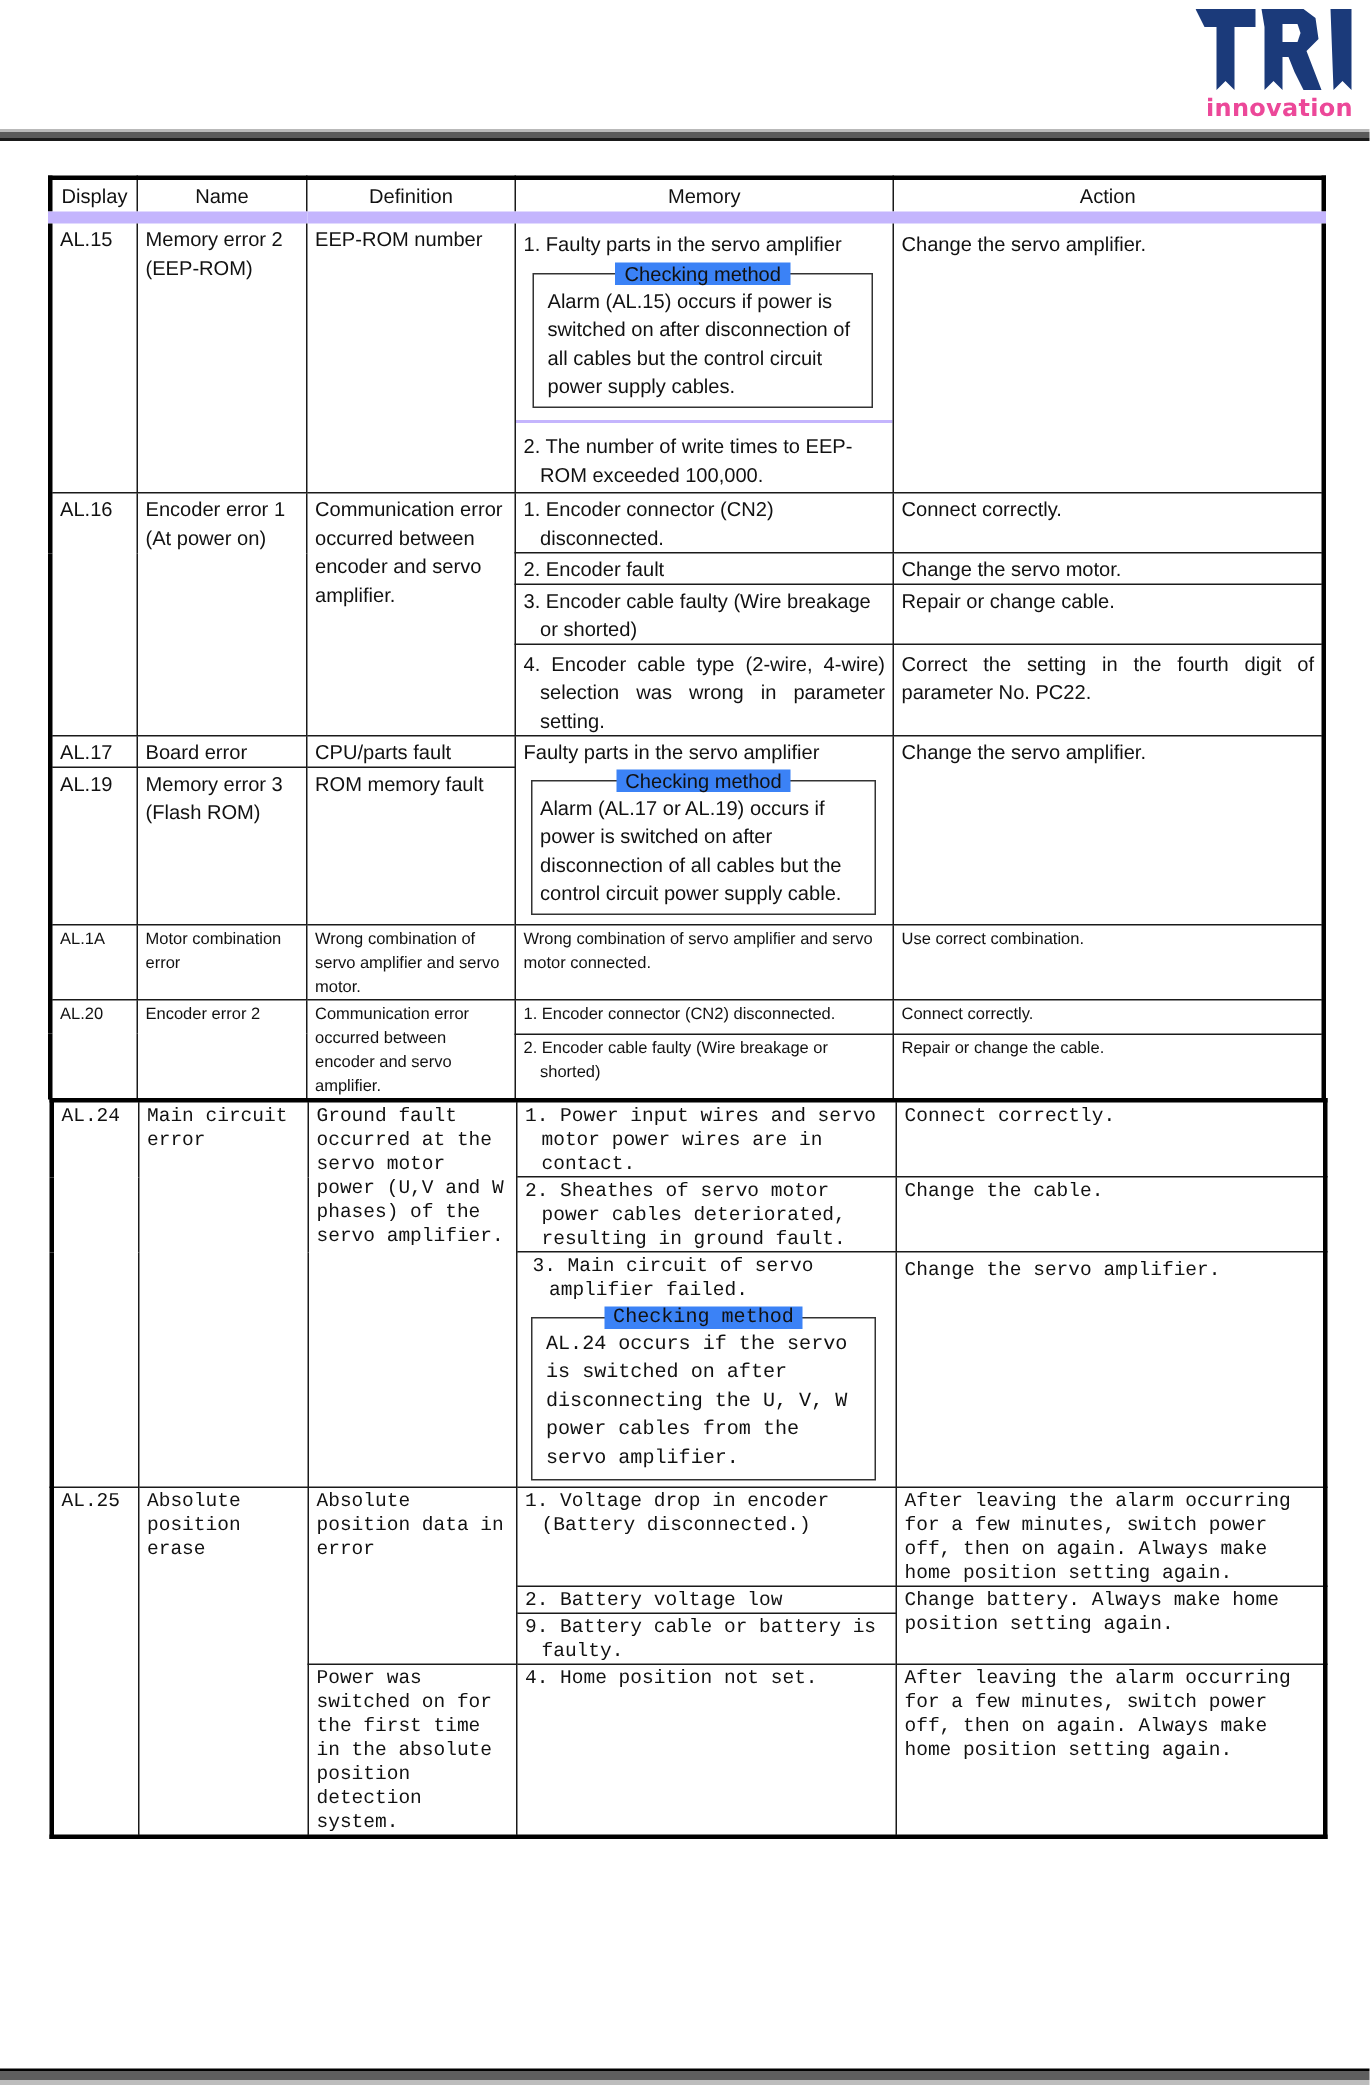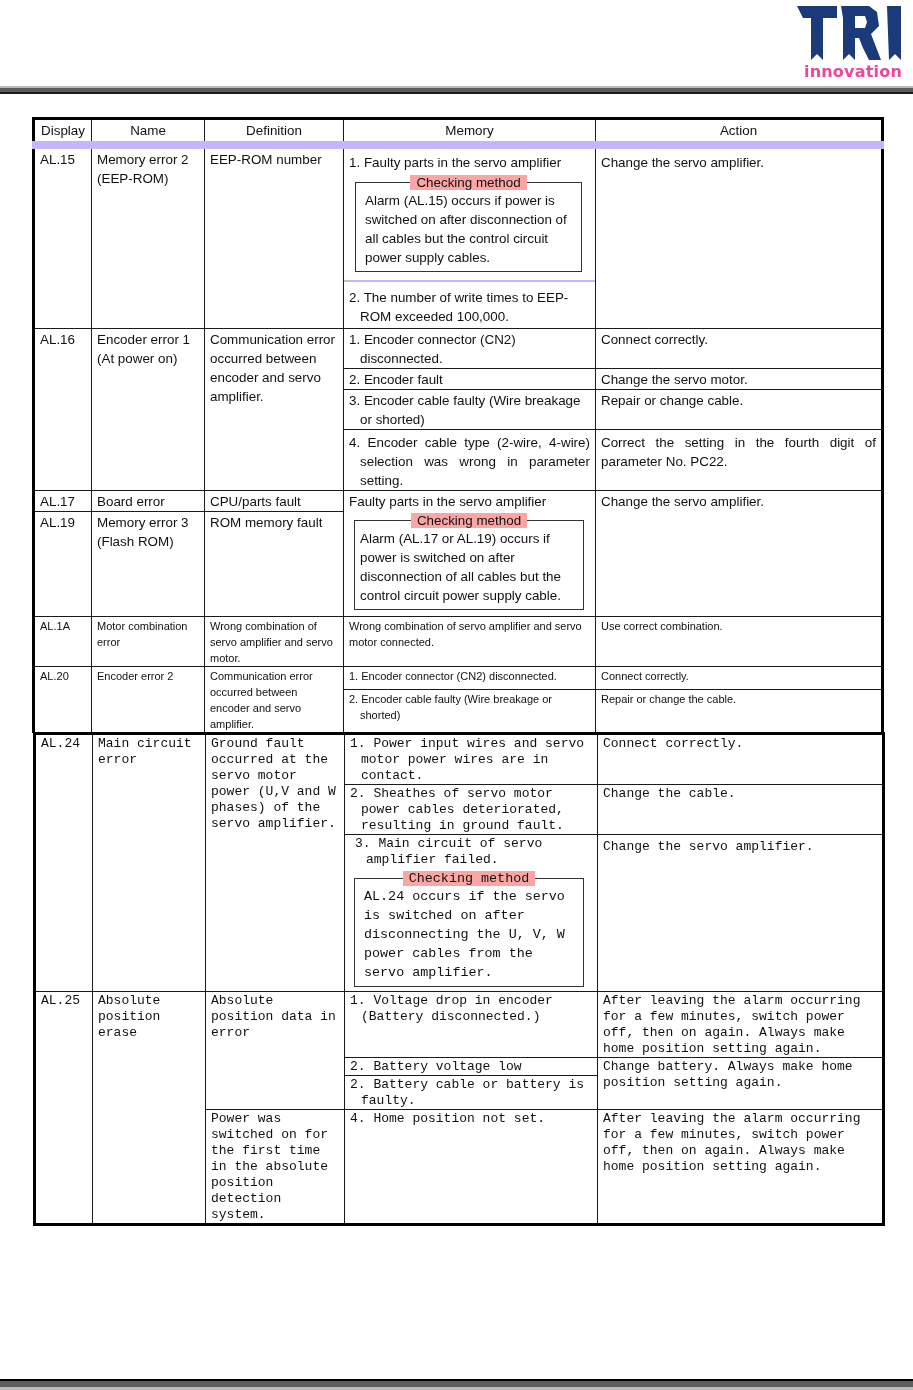--- a/index.html
+++ b/index.html
@@ -14,21 +14,21 @@
   .tbl td, .tbl th { border: 1px solid #1a1a1a; vertical-align: top; padding: 1px 5px 0 5px; }
   .tbl th { font-weight: normal; text-align: center; padding: 1px 4px; border-bottom: 8px solid #c4b5fd; }
   .t1 { left: 32px; top: 117px; width: 849px; border: 3px solid #000; border-bottom: none; }
   .t2 { left: 33px; top: 732px; width: 849px; border: 3px solid #000; font-family: Liberation Mono, monospace; }
   .t2 td { font-size: 13px; line-height: 16px; }
   .tight { line-height: 16px !important; font-size: 11px; margin-left: 32px; }
   .hang { padding-left: 16px !important; text-indent: -11px; }
   .just { text-align: justify; }
   .check { position: relative; border: 1px solid #333; margin: 10px 8px 6px 6px; padding: 8px 6px 4px 9px; text-indent: 0; }
   .check-title { position: absolute; top: -10px; left: 0; right: 0; text-align: center; }
-  .check-title span { background: #fca5a5; padding: 0 6px; }
+  .check-title span { background: #3b82f6; padding: 0 6px; }
   .check-body { display: block; }
   .sub { border-top: 2px solid #c4b5fd; margin: 0 -5px; padding: 1px 5px 0 16px; text-indent: -11px; }
 </style>
 </head>
 <body>
 
 <div class="logo">
   <svg class="logo-tri" viewBox="0 0 110 58">
     <g fill="#1b3a7a">
       <polygon points="0,2 40,2 40,14 26,14 26,56 20,50 14,56 14,14 6,14"></polygon>
@@ -173,21 +173,21 @@
       <td rowspan="4">Absolute position erase</td>
       <td rowspan="3">Absolute position data in error</td>
       <td class="hang" style="height:45px">1. Voltage drop in encoder (Battery disconnected.)</td>
       <td>After leaving the alarm occurring for a few minutes, switch power off, then on again. Always make home position setting again.</td>
     </tr>
     <tr>
       <td class="hang">2. Battery voltage low</td>
       <td rowspan="2">Change battery. Always make home position setting again.</td>
     </tr>
     <tr>
-      <td class="hang">2. Battery cable or battery is faulty.</td>
+      <td class="hang">9. Battery cable or battery is faulty.</td>
     </tr>
     <tr style="height:74px">
       <td>Power was switched on for the first time in the absolute position detection system.</td>
       <td class="hang">4. Home position not set.</td>
       <td>After leaving the alarm occurring for a few minutes, switch power off, then on again. Always make home position setting again.</td>
     </tr>
   </tbody>
 </table>
 
 <div class="ftr-line"></div>

